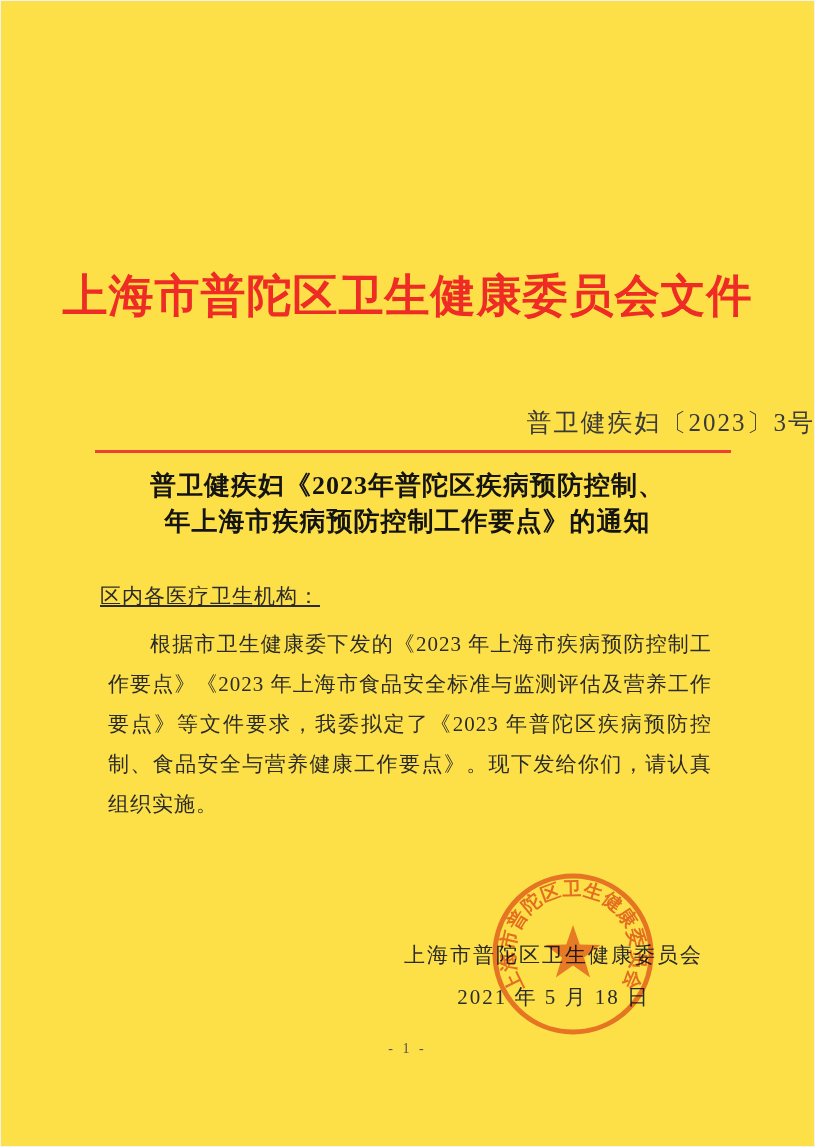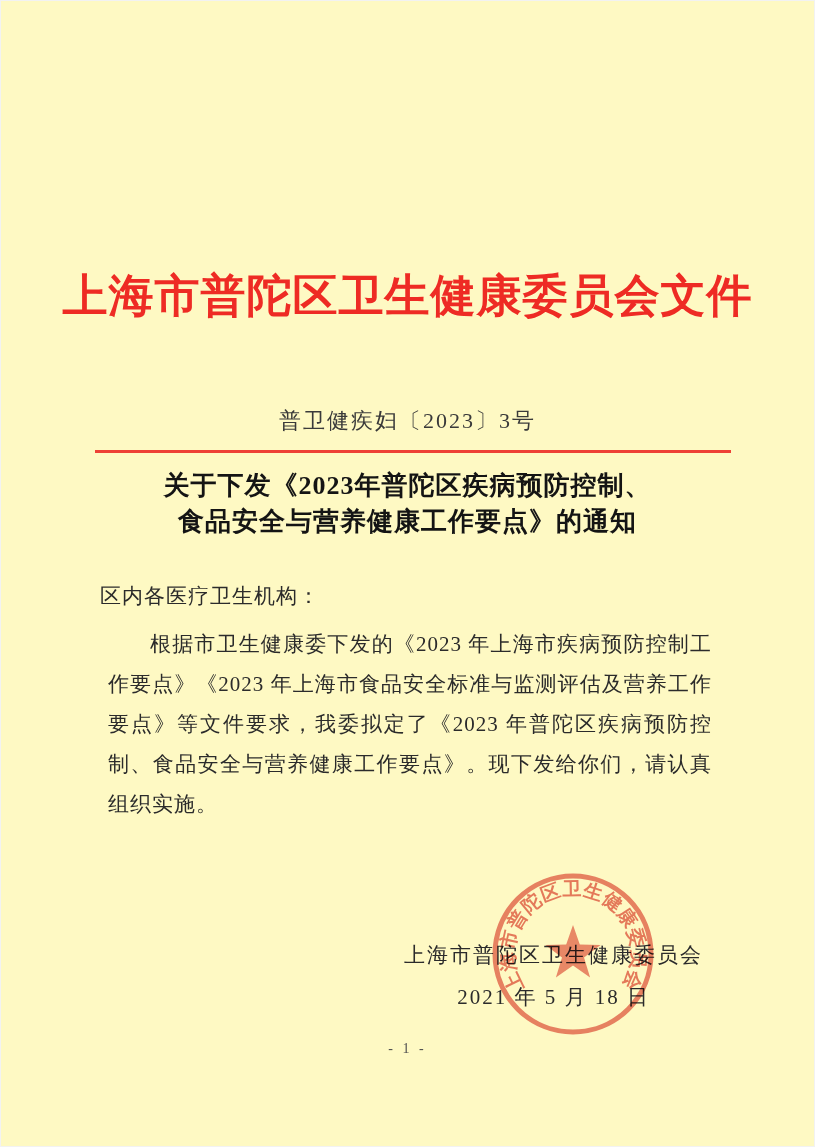--- a/index.html
+++ b/index.html
@@ -5,21 +5,21 @@
   html, body {
     margin: 0;
     padding: 0;
     background: #ffffff;
   }
   .page {
     position: relative;
     width: 815px;
     height: 1147px;
     margin: 0 auto;
-    background: #fef9c3;
+    background: #fde047;
     overflow: hidden;
     font-family: "Liberation Serif", "DejaVu Serif", serif;
     box-shadow: inset 0 0 0 1px #f2f2f2;
   }
   .header-title {
     position: absolute;
     top: 266px;
     left: 0;
     width: 100%;
     text-align: center;
@@ -27,22 +27,22 @@
     font-weight: bold;
     color: #ee2b24;
     letter-spacing: 1px;
     white-space: nowrap;
   }
   .doc-number {
     position: absolute;
     top: 406px;
     left: 0;
     width: 100%;
-    text-align: center;
-    font-size: 22px;
+    text-align: right;
+    font-size: 25px;
     color: #3a3a3a;
     letter-spacing: 2px;
   }
   .red-rule {
     position: absolute;
     top: 450px;
     left: 95px;
     width: 636px;
     height: 3px;
     background: #ee4136;
@@ -69,20 +69,21 @@
     line-height: 40px;
     text-align: justify;
     letter-spacing: 1px;
   }
   .paragraph, .closing {
     text-indent: 2em;
     margin: 8px;
   }
   .salutation {
     margin: 0;
+    text-decoration: underline;
   }
   .signature {
     position: absolute;
     top: 941px;
     right: 112px;
     text-align: center;
     font-size: 21px;
     color: #2b2b2b;
     line-height: 28px;
   }
@@ -118,22 +119,22 @@
 
 <div class="page">
 
   <div class="header-title">上海市普陀区卫生健康委员会文件</div>
 
   <div class="doc-number">普卫健疾妇〔2023〕3号</div>
 
   <div class="red-rule"></div>
 
   <div class="notice-title">
-    <div>关于下发《2023年普陀区疾病预防控制、</div>
-    <div>食品安全与营养健康工作要点》的通知</div>
+    <div>普卫健疾妇《2023年普陀区疾病预防控制、</div>
+    <div>年上海市疾病预防控制工作要点》的通知</div>
   </div>
 
   <div class="body-text">
     <p class="salutation">区内各医疗卫生机构：</p>
     <p class="paragraph">根据市卫生健康委下发的《2023 年上海市疾病预防控制工作要点》《2023 年上海市食品安全标准与监测评估及营养工作要点》等文件要求，我委拟定了《2023 年普陀区疾病预防控制、食品安全与营养健康工作要点》。现下发给你们，请认真组织实施。</p>
   </div>
 
   <div class="signature">
     <div class="sig-org">上海市普陀区卫生健康委员会</div>
     <div class="sig-date">2021 年 5 月 18 日</div>

